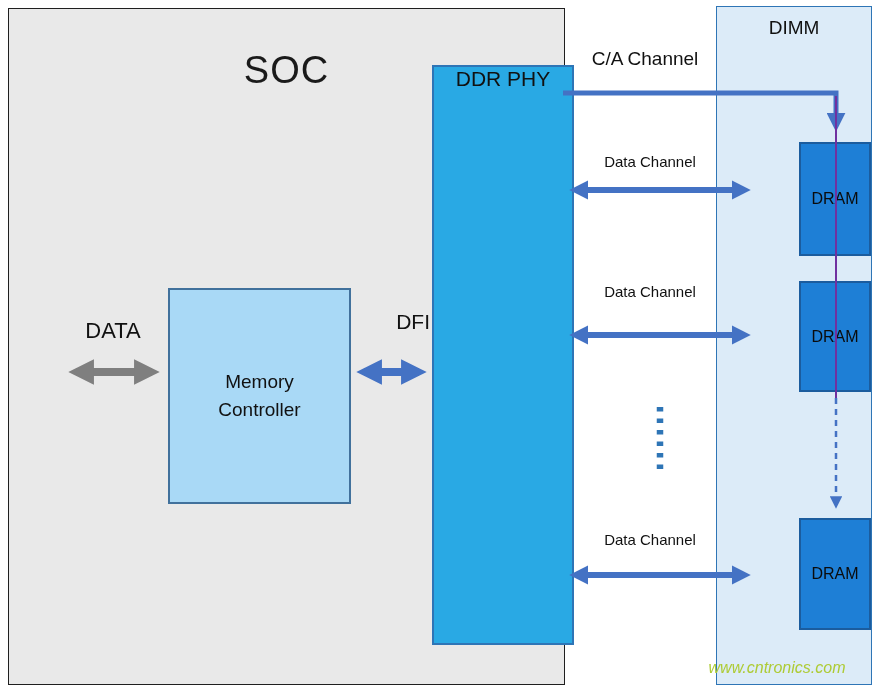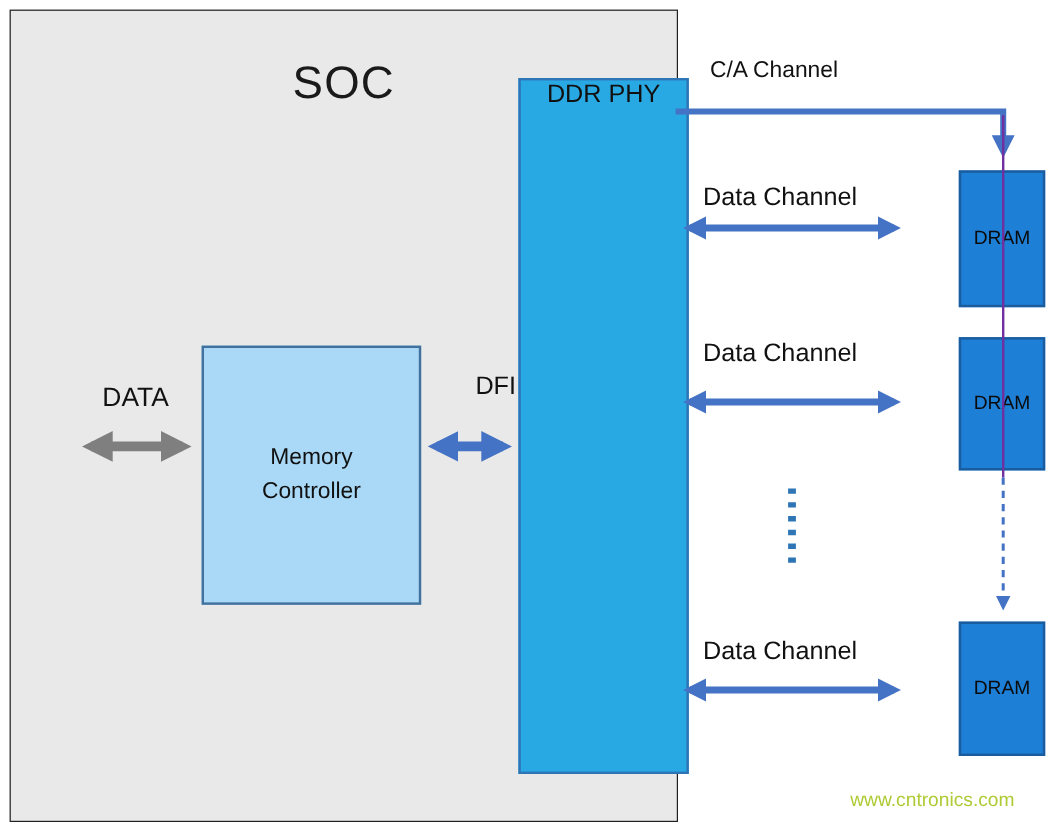--- a/index.html
+++ b/index.html
@@ -32,45 +32,48 @@
           display:flex; align-items:center; justify-content:center; font-size:16px; color:#0b0b0b; box-sizing:border-box;margin-left:37px; }
   .dram1 { top:142px; height:114px; }
   .dram2 { top:281px; height:111px; }
   .dram3 { top:518px; height:112px; }
 
   
   .lbl { position:absolute; color:#111; }
   .data-lbl { left:58px;  top:318px; width:110px; text-align:center; font-size:22px; }
   .dfi-lbl  { left:352px; top:310px; width:78px;  text-align:right; font-size:21px; }
   .ca-lbl   { left:566px; top:48px;  width:158px; text-align:center; font-size:19px; }
-  .dc-lbl   { left:570px; width:160px; text-align:center; font-size:21px; }
+  .dc-lbl   { left:570px; width:160px; text-align:center; font-size:15px; }
   .dc1 { top:153px; } .dc2 { top:283px; } .dc3 { top:531px; }
 
   .watermark { position:absolute; left:688px; top:659px; width:178px; text-align:center;
-               font-size:16px; color:#aecb35; }
+               font-size:16px; color:#aecb35;font-style:italic; }
 
   svg.overlay { position:absolute; left:0; top:0; width:877px; height:692px; pointer-events:none; }
 </style>
 </head>
 <body>
 
 <div class="canvas">
 
   <div class="abs soc-box">
     <div class="soc-title">SOC</div>
   </div>
 
   <div class="abs mc-box">
     <span class="mc-label">Memory Controller</span>
   </div>
 
   <div class="abs phy-box">
     <span class="phy-label">DDR PHY</span>
   </div>
 
+  <div class="abs dimm-box">
+    <div class="dimm-title">DIMM</div>
+  </div>
 
   <div class="dram dram1">
     <span>DRAM</span>
   </div>
   <div class="dram dram2">
     <span>DRAM</span>
   </div>
   <div class="dram dram3">
     <span>DRAM</span>
   </div>

